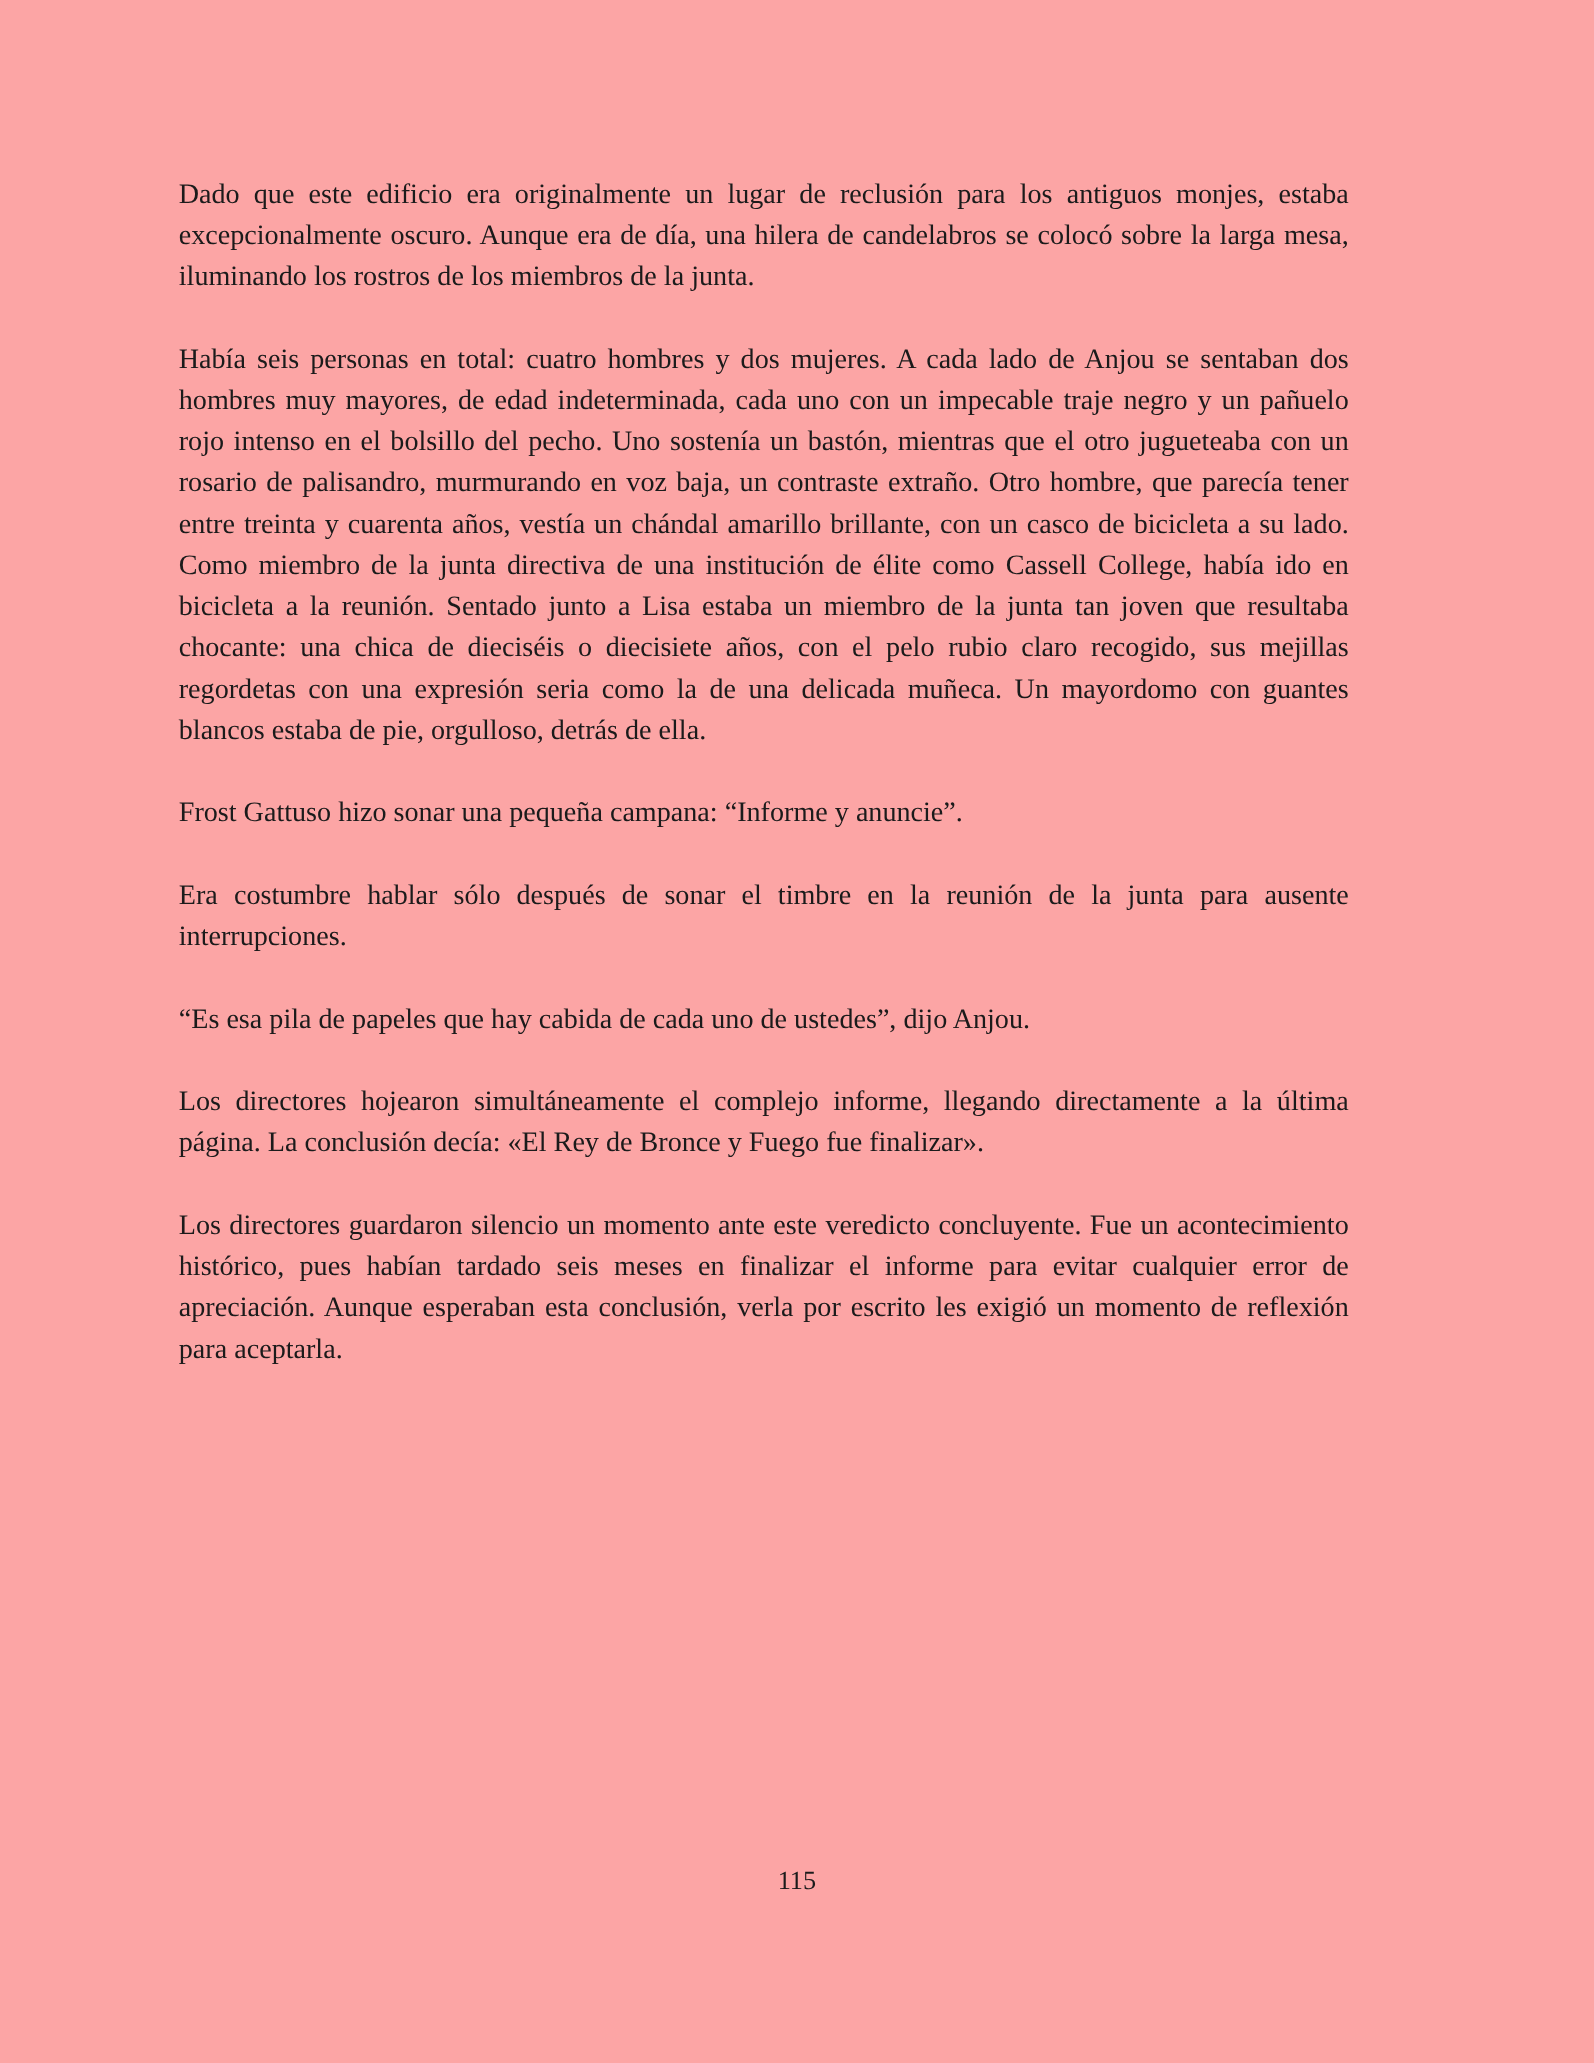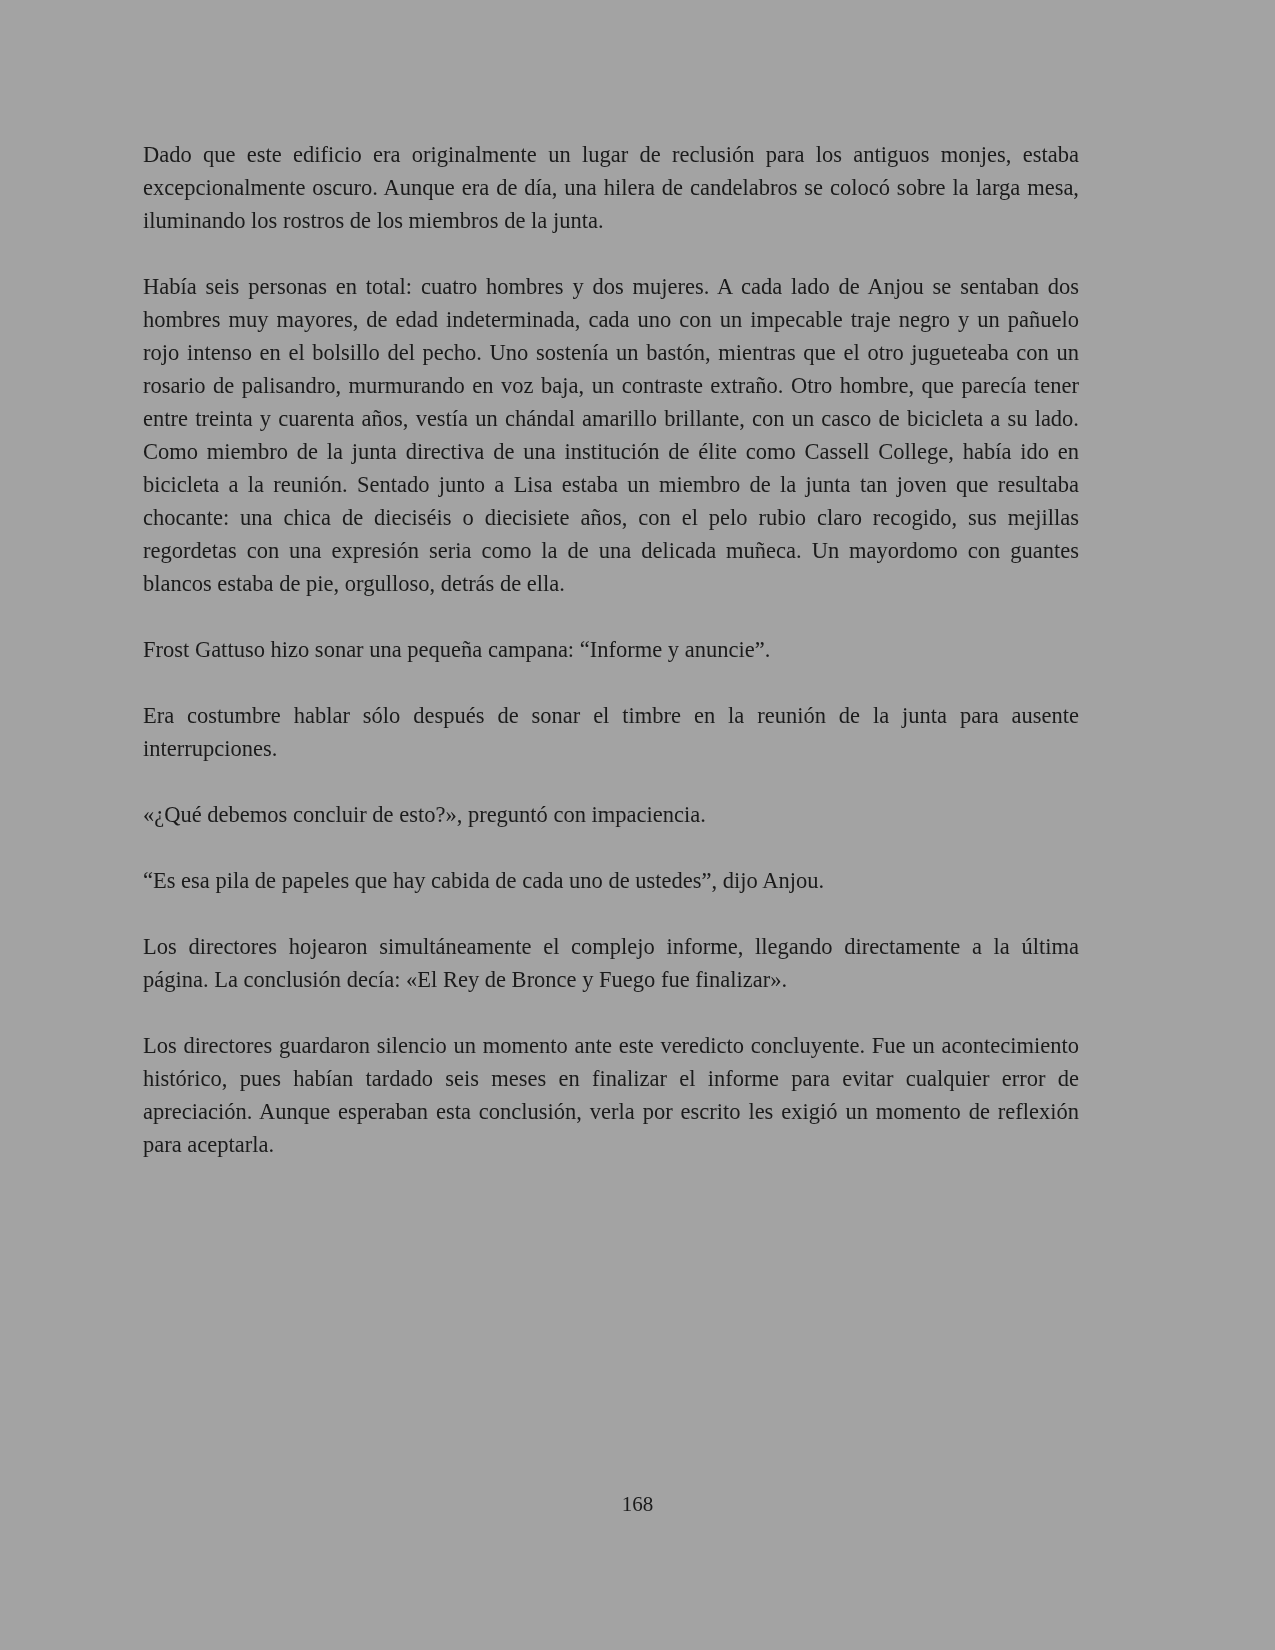--- a/index.html
+++ b/index.html
@@ -4,21 +4,21 @@
 <style>
   html, body {
     margin: 0;
     padding: 0;
     background: #ffffff;
   }
   .page {
     position: relative;
     width: 1275px;
     height: 1650px;
-    background: #a3a3a3;
+    background: #fca5a5;
     box-sizing: border-box;
     font-family: "Liberation Serif", "DejaVu Serif", serif;
     color: #1a1a1a;
   }
   .text-block {
     position: absolute;
     left: 143px;
     top: 138px;
     width: 936px;
   }
@@ -42,19 +42,18 @@
 </style>
 </head>
 <body>
 
 <div class="page">
   <div class="text-block">
     <p>Dado que este edificio era originalmente un lugar de reclusión para los antiguos monjes, estaba excepcionalmente oscuro. Aunque era de día, una hilera de candelabros se colocó sobre la larga mesa, iluminando los rostros de los miembros de la junta.</p>
     <p>Había seis personas en total: cuatro hombres y dos mujeres. A cada lado de Anjou se sentaban dos hombres muy mayores, de edad indeterminada, cada uno con un impecable traje negro y un pañuelo rojo intenso en el bolsillo del pecho. Uno sostenía un bastón, mientras que el otro jugueteaba con un rosario de palisandro, murmurando en voz baja, un contraste extraño. Otro hombre, que parecía tener entre treinta y cuarenta años, vestía un chándal amarillo brillante, con un casco de bicicleta a su lado. Como miembro de la junta directiva de una institución de élite como Cassell College, había ido en bicicleta a la reunión. Sentado junto a Lisa estaba un miembro de la junta tan joven que resultaba chocante: una chica de dieciséis o diecisiete años, con el pelo rubio claro recogido, sus mejillas regordetas con una expresión seria como la de una delicada muñeca. Un mayordomo con guantes blancos estaba de pie, orgulloso, detrás de ella.</p>
     <p>Frost Gattuso hizo sonar una pequeña campana: “Informe y anuncie”.</p>
     <p>Era costumbre hablar sólo después de sonar el timbre en la reunión de la junta para ausente interrupciones.</p>
-    <p>«¿Qué debemos concluir de esto?», preguntó con impaciencia.</p>
     <p>“Es esa pila de papeles que hay cabida de cada uno de ustedes”, dijo Anjou.</p>
     <p>Los directores hojearon simultáneamente el complejo informe, llegando directamente a la última página. La conclusión decía: «El Rey de Bronce y Fuego fue finalizar».</p>
     <p>Los directores guardaron silencio un momento ante este veredicto concluyente. Fue un acontecimiento histórico, pues habían tardado seis meses en finalizar el informe para evitar cualquier error de apreciación. Aunque esperaban esta conclusión, verla por escrito les exigió un momento de reflexión para aceptarla.</p>
   </div>
-  <div class="page-number">168</div>
+  <div class="page-number">115</div>
 </div>
 
 </body></html>

